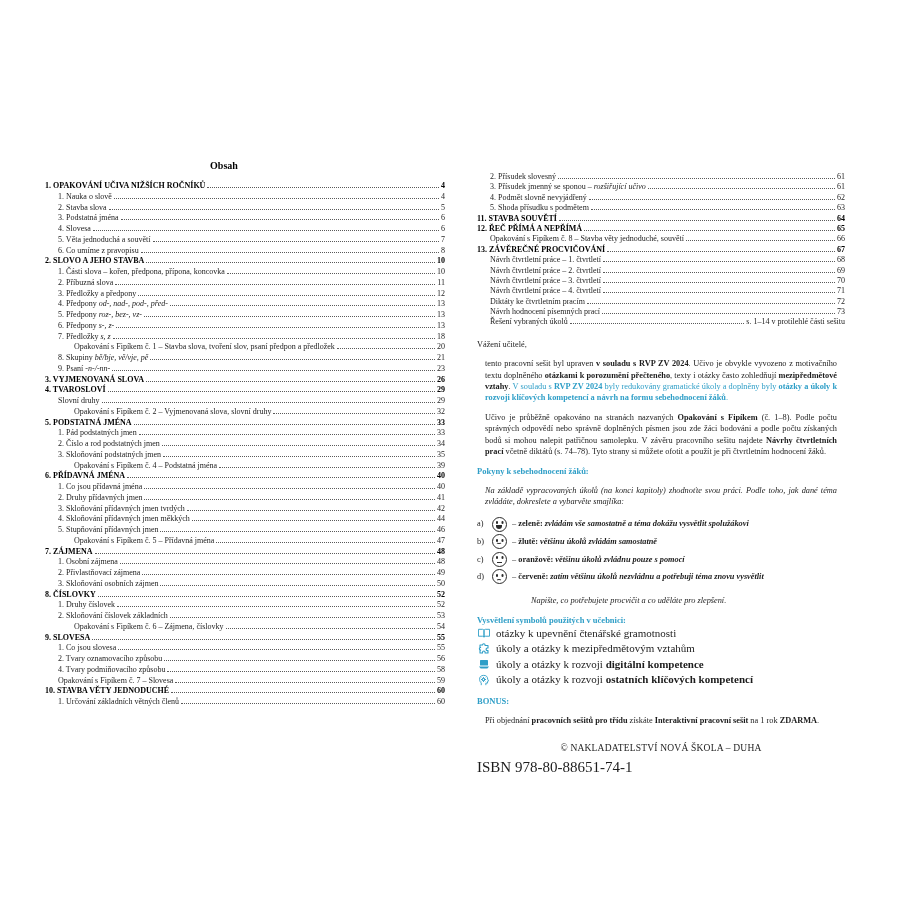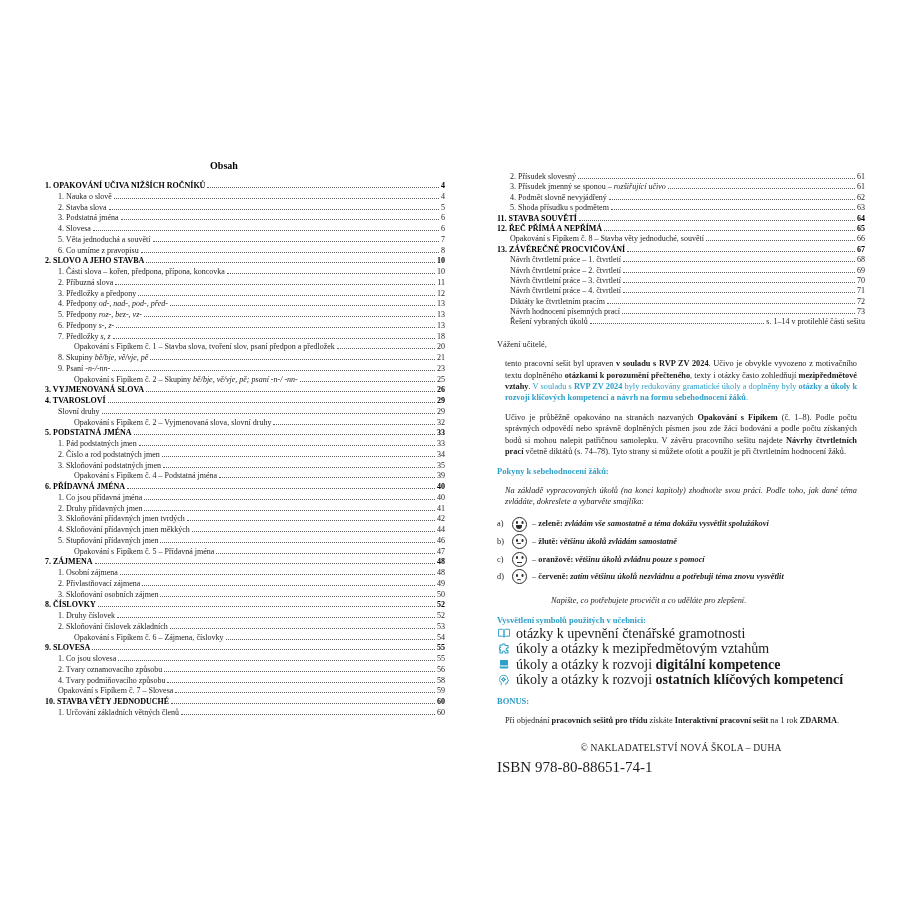--- a/index.html
+++ b/index.html
@@ -12,42 +12,42 @@
   .toc .row{display:flex;align-items:baseline;height:10.75px;line-height:10.75px;font-size:8px;white-space:nowrap;}
   .toc-right .row{height:10.4px;line-height:10.4px;}
   .row .lbl{flex:0 0 auto;}
   .row .dots{flex:1 1 auto;min-width:6px;border-bottom:1px dotted #5a5a5a;margin:0 2px 2px 2px;}
   .row .pg{flex:0 0 auto;}
   .row.chapter{font-weight:bold;color:#000;}
   .row.item .lbl{padding-left:13px;}
   .row.sub .lbl{padding-left:29px;}
 
   
-  .right-page{position:absolute;left:497px;top:172px;width:368px;}
+  .right-page{position:absolute;left:477px;top:172px;width:368px;}
   .letter{margin-top:11px;font-size:8.3px;line-height:11.4px;text-align:justify;}
   .letter p{margin:8px;}
   .b{font-weight:bold;}
   .i{font-style:italic;}
   .c{color:#2E9EC7;}
   .blue-h{color:#2E9EC7;font-weight:bold;font-size:8.5px;margin-top:8px;line-height:11px;}
   .greeting{line-height:11.4px;}
 
   
   .sm-row{display:flex;align-items:center;height:17.6px;font-size:8.3px;text-align:left;}
   .sm-letter{flex:0 0 13px;}
   .smiley{position:relative;flex:0 0 15px;width:15px;height:15px;box-sizing:border-box;border:1.3px solid #2b2b2b;border-radius:50%;margin:0 5px 0 2px;}
   .smiley::before{content:"";position:absolute;left:3.1px;top:3.6px;width:1.8px;height:2.7px;background:#2b2b2b;border-radius:1px;box-shadow:5.5px 0 0 #2b2b2b;}
   .smiley.grin::after{content:"";position:absolute;left:3.3px;top:7.7px;width:5.8px;height:3.3px;background:#2b2b2b;border-radius:0 0 6px 6px;}
   .smiley.smile::after{content:"";position:absolute;left:3.3px;top:4.2px;width:5.8px;height:5px;box-sizing:border-box;border:1.2px solid transparent;border-bottom-color:#2b2b2b;border-radius:50%;}
   .smiley.neutral::after{content:"";position:absolute;left:4px;top:9.4px;width:4.8px;border-top:1.2px solid #2b2b2b;}
   .smiley.frown::after{content:"";position:absolute;left:3.3px;top:8.4px;width:5.8px;height:5px;box-sizing:border-box;border:1.2px solid transparent;border-top-color:#2b2b2b;border-radius:50%;}
   .note{padding-left:46px;line-height:13px;}
 
   
-  .sym-row{display:flex;align-items:center;height:15.5px;font-size:14px;text-align:left;}
+  .sym-row{display:flex;align-items:center;height:15.5px;font-size:11px;text-align:left;}
   .sym-icon{flex:0 0 14px;height:12px;color:#2E9EC7;display:inline-flex;align-items:center;margin:0 4px 0 1px;}
   .sym-icon svg{width:12px;height:12px;}
 
   .copyright{margin-top:17px;font-size:9.5px;letter-spacing:.2px;text-align:center;}
   .isbn{margin-top:7px;font-size:15px;text-align:left;}
 </style>
 </head>
 <body>
 
 <div class="sheet">
@@ -137,25 +137,20 @@
         </div>
         <div class="row item">
           <span class="lbl">8. Skupiny <span class="i">bě/bje, vě/vje, pě</span></span>
           <span class="dots"></span>
           <span class="pg">21</span>
         </div>
         <div class="row item">
           <span class="lbl">9. Psaní <span class="i">-n-/-nn-</span></span>
           <span class="dots"></span>
           <span class="pg">23</span>
-        </div>
-        <div class="row sub">
-          <span class="lbl">Opakování s Fipíkem č. 2 – Skupiny <span class="i">bě/bje, vě/vje, pě; psaní -n-/ -nn-</span></span>
-          <span class="dots"></span>
-          <span class="pg">25</span>
         </div>
         <div class="row chapter">
           <span class="lbl">3. VYJMENOVANÁ SLOVA</span>
           <span class="dots"></span>
           <span class="pg">26</span>
         </div>
         <div class="row chapter">
           <span class="lbl">4. TVAROSLOVÍ</span>
           <span class="dots"></span>
           <span class="pg">29</span>

